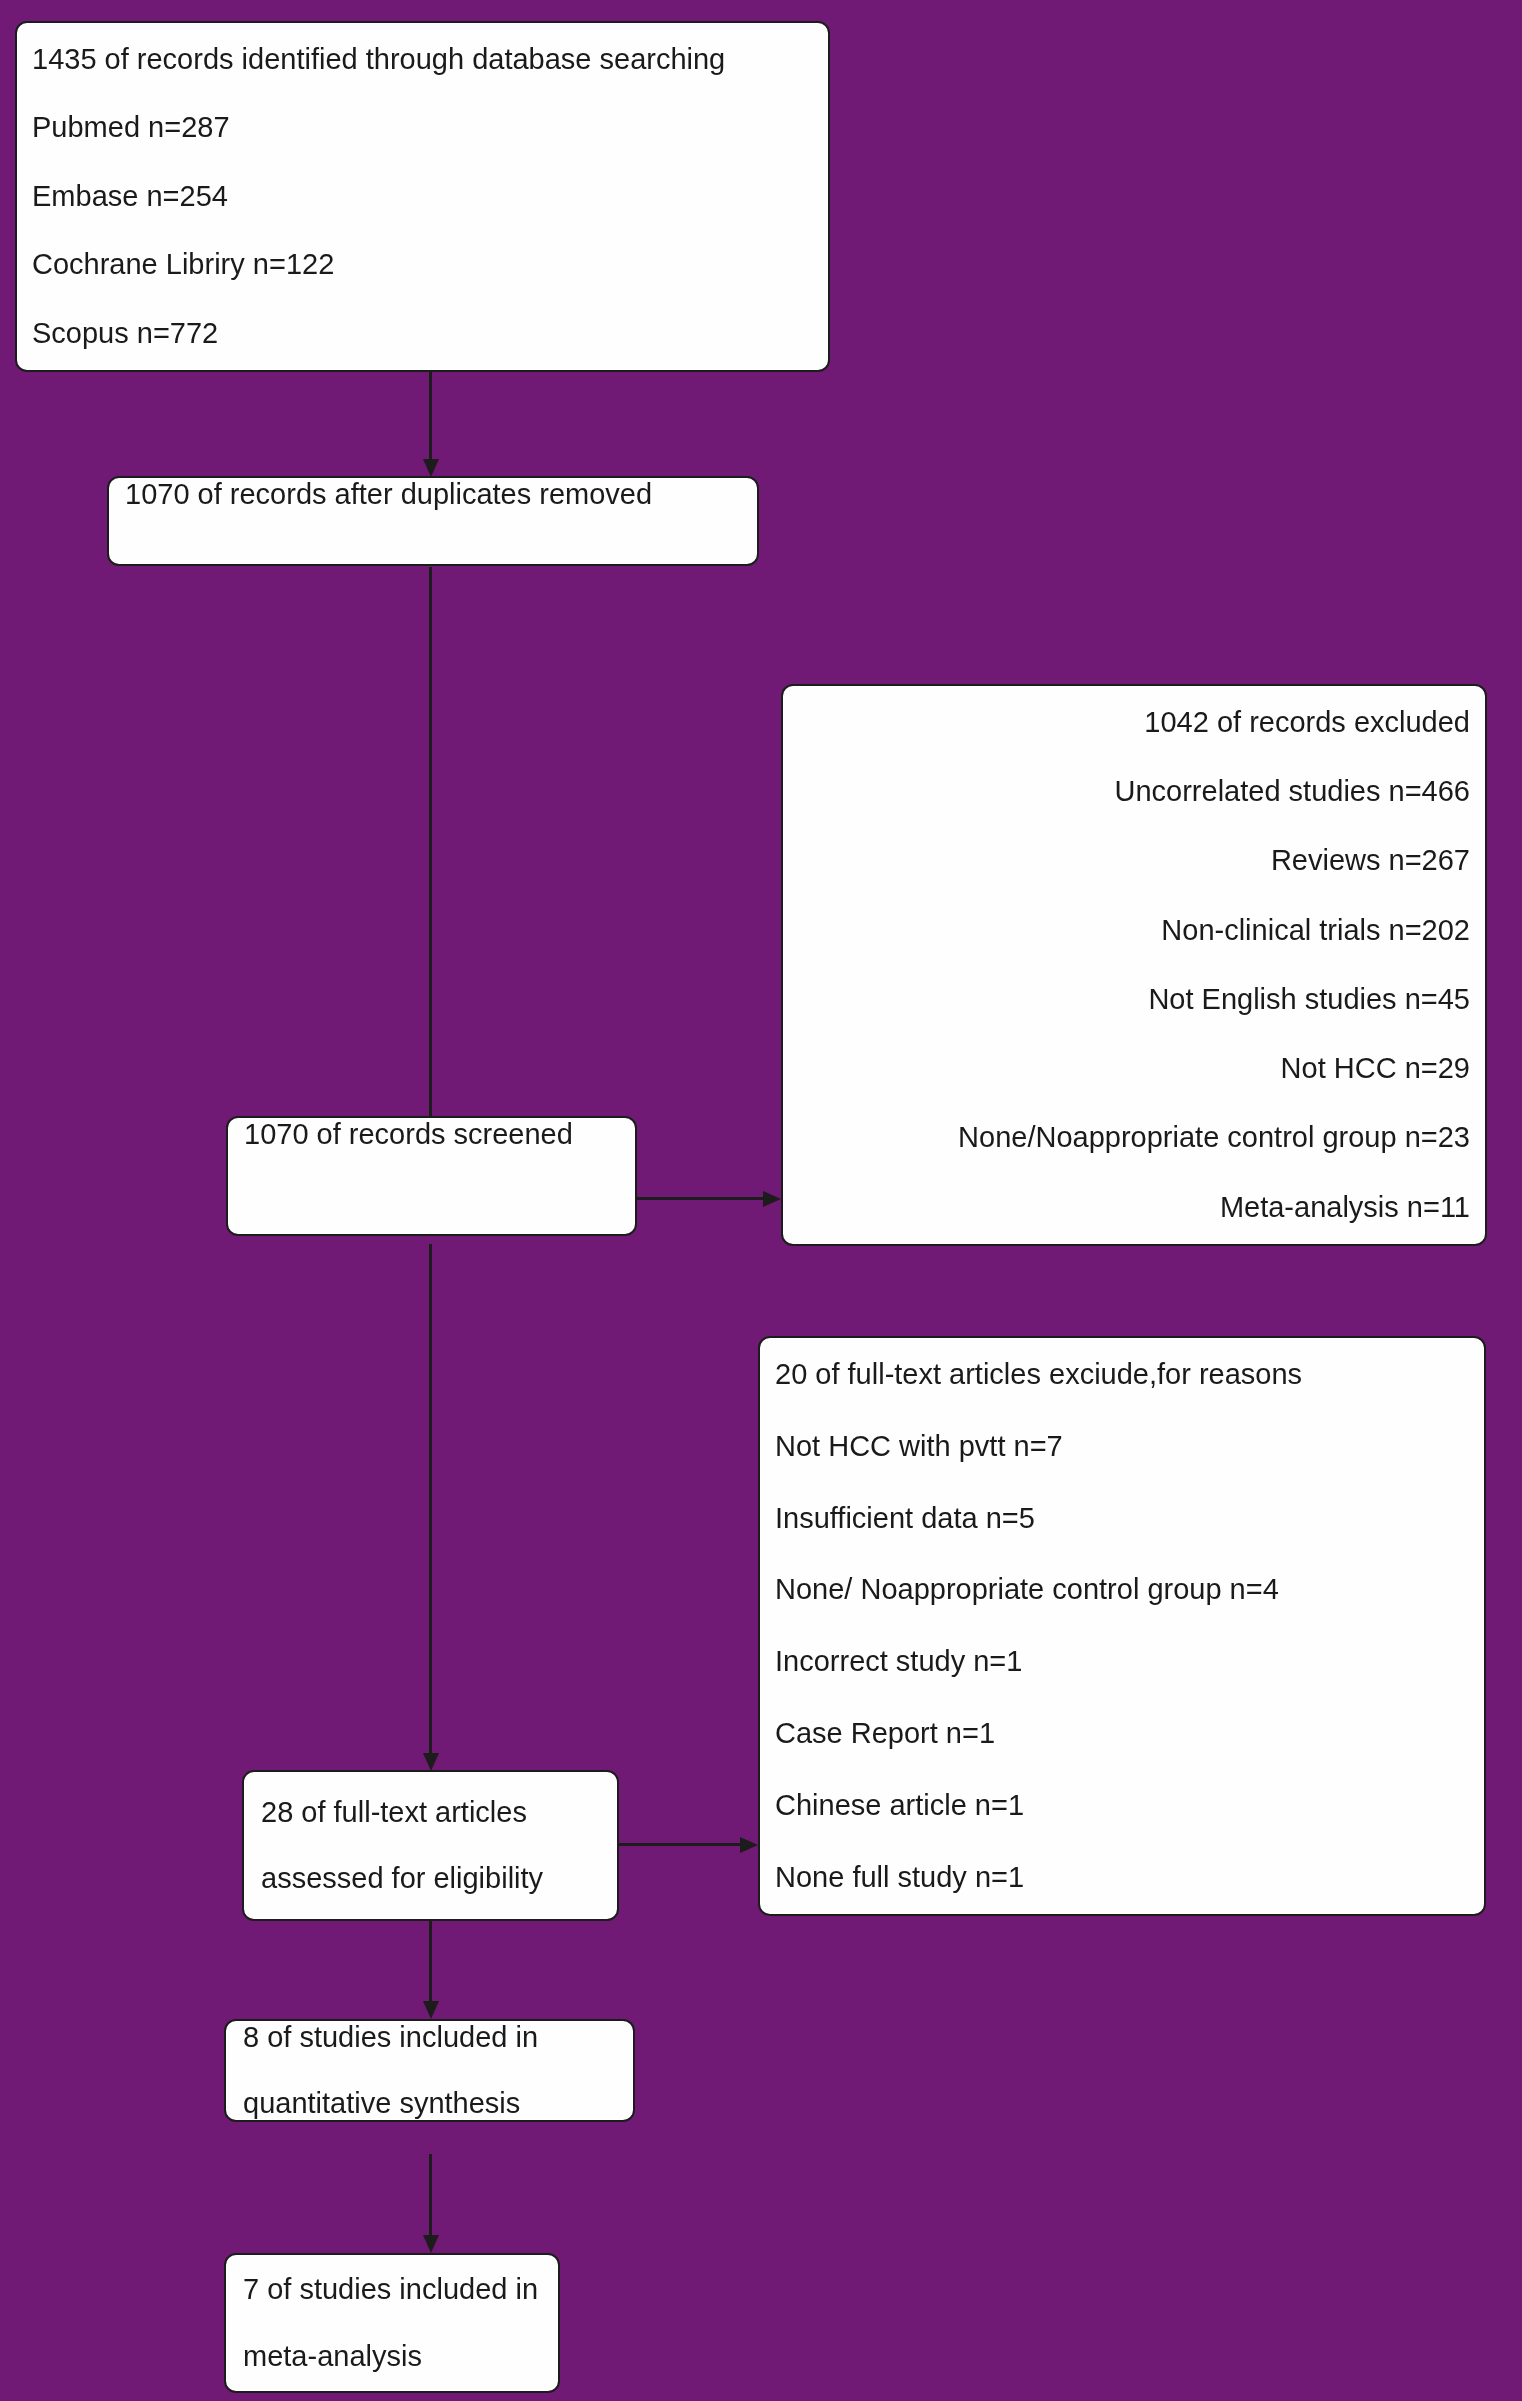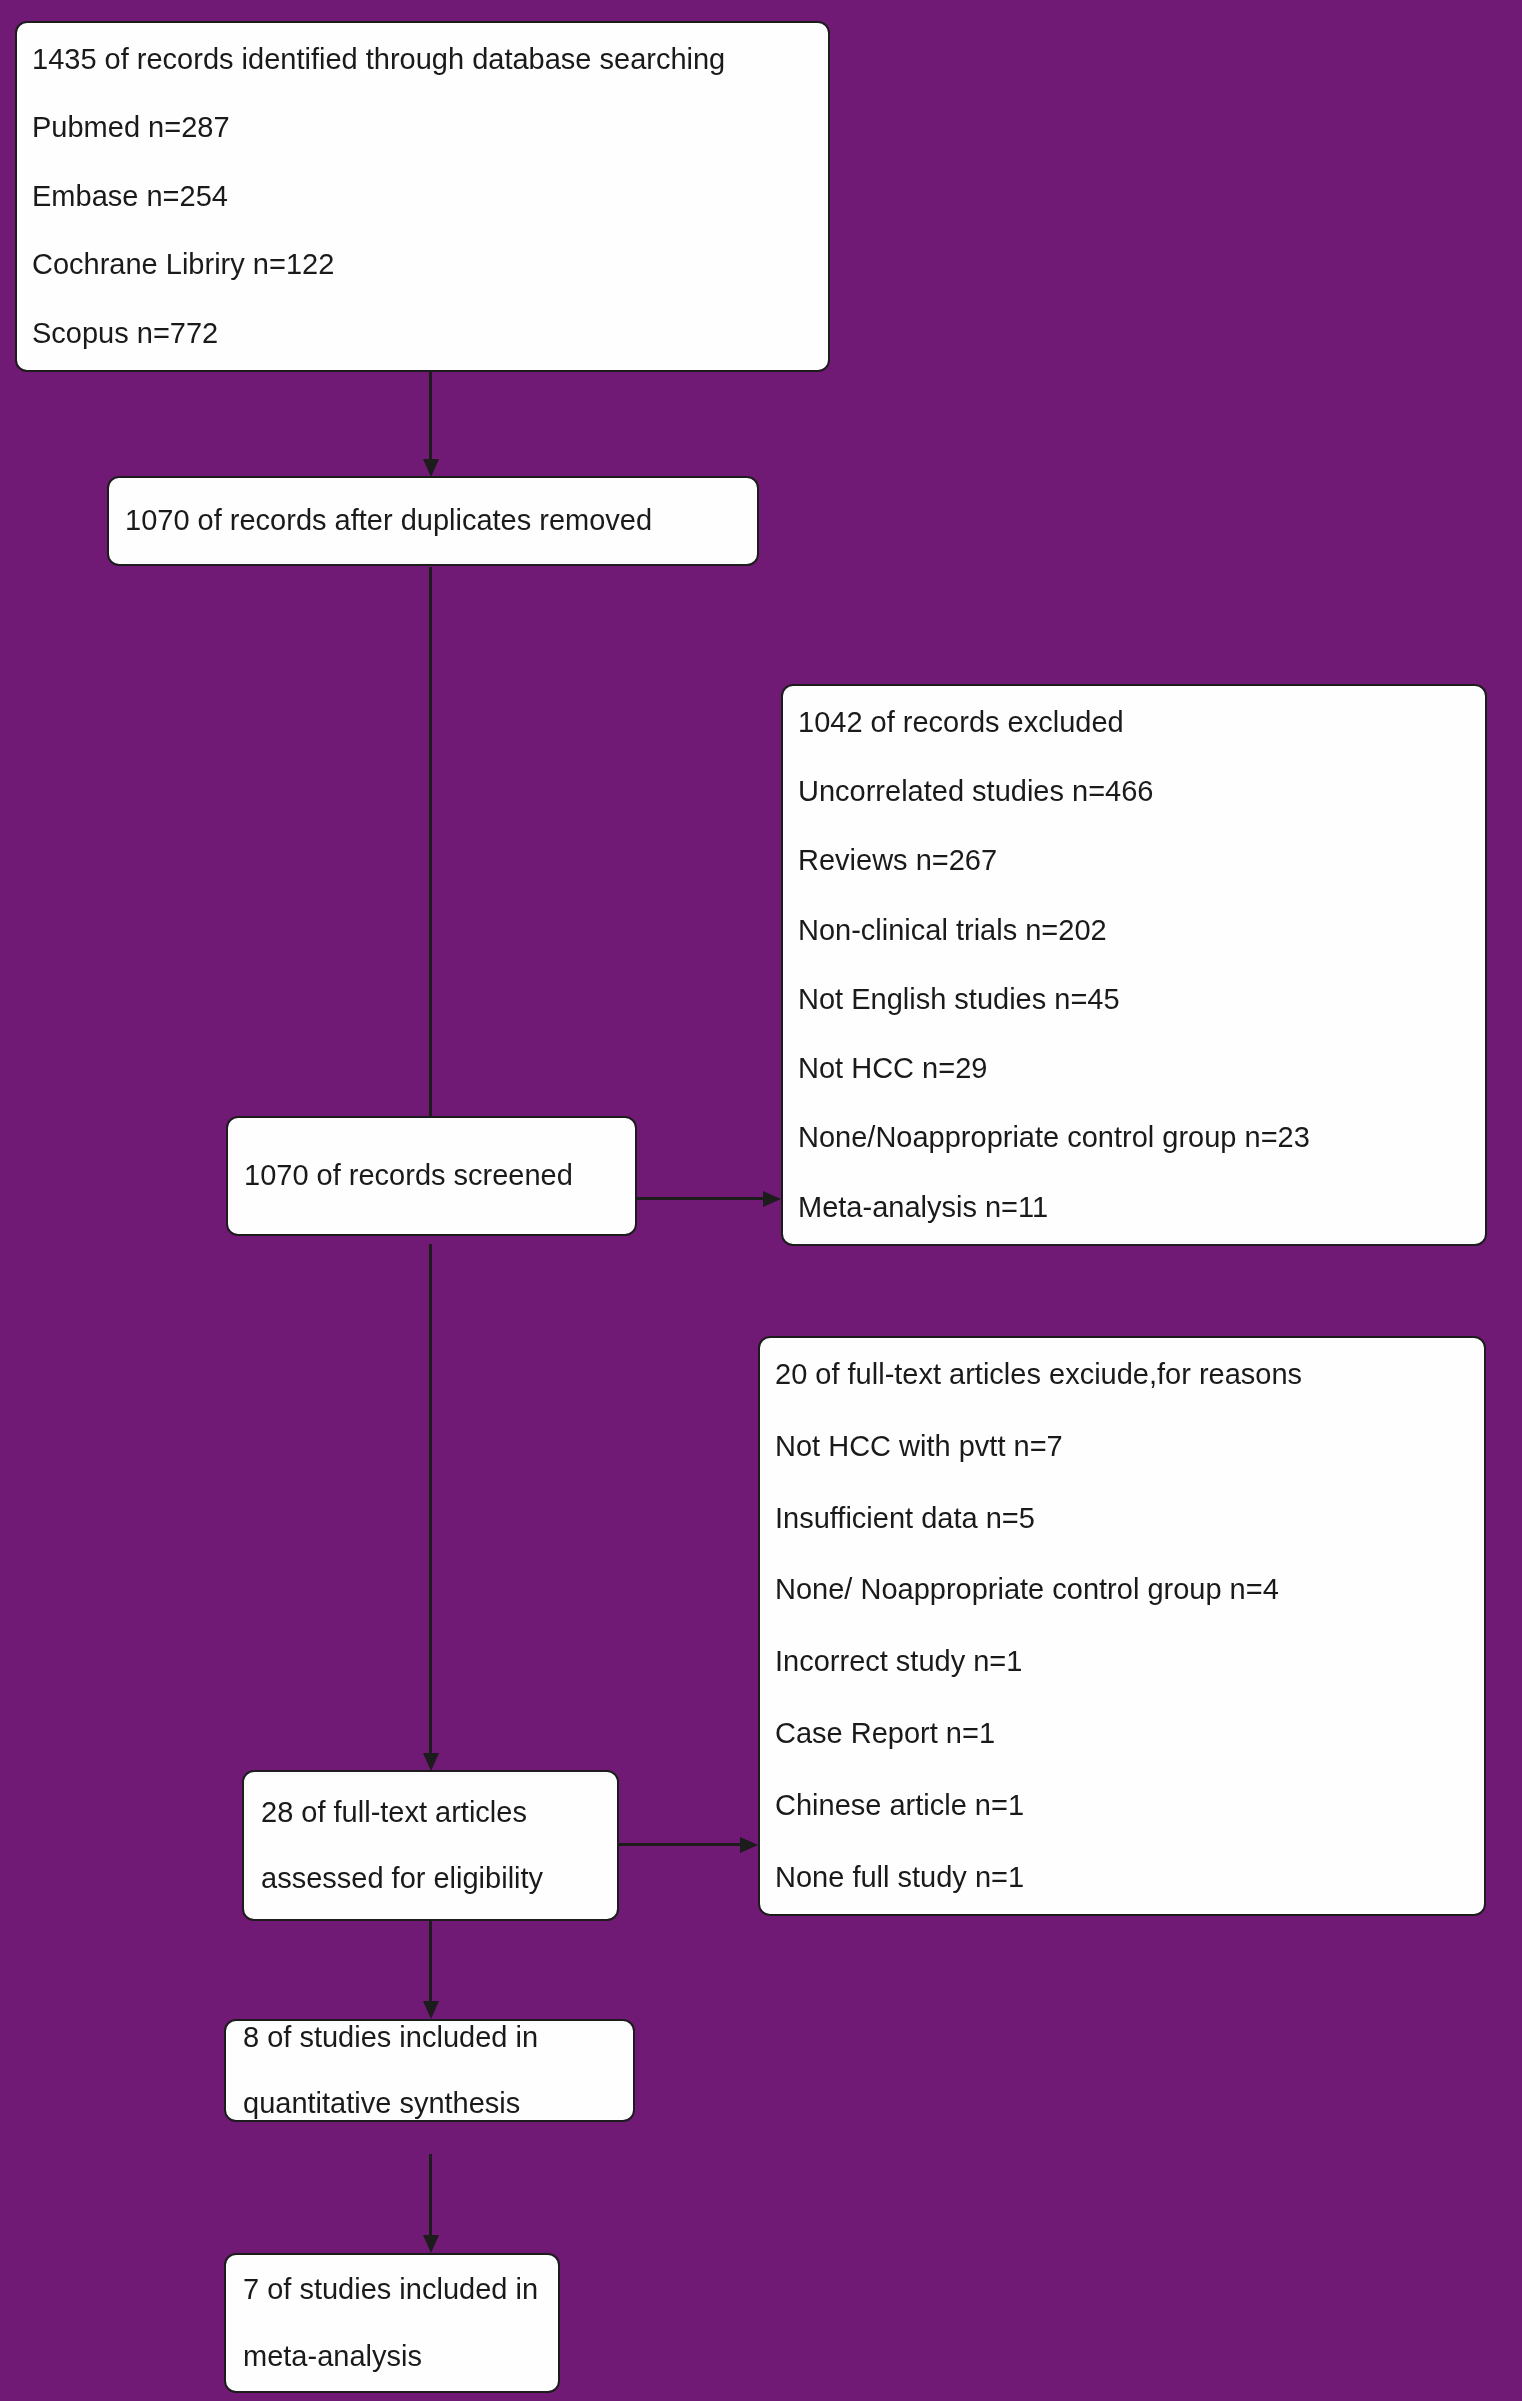--- a/index.html
+++ b/index.html
@@ -31,21 +31,20 @@
     flex-direction:column;
   }
   .box .tline{
     white-space:nowrap;
   }
   .multi{
     justify-content:space-between;
     padding:20px 15px;
   }
   .single{
-    justify-content:center;
     padding:0 0 0 16px;
   }
   .pair{
     justify-content:center;
     padding:0 0 0 17px;
     gap:33px;
   }
   .vline{
     position:absolute;
     width:3px;
@@ -73,21 +72,21 @@
     top:50%;
     transform:translateY(-50%);
     border:8px solid transparent;
     border-right:0;
     border-left:18px solid var(--line);
   }
 
   
   #box-identification{ left:15px;  top:21px;   width:815px; height:351px; }
   #box-duplicates    { left:107px; top:476px;  width:652px; height:90px; }
-  #box-rec-excluded  { left:781px;top:684px; width:706px; height:562px; }
+  #box-rec-excluded  { left:781px;top:684px; width:706px; height:562px;text-align:right; }
   #box-screened      { left:226px; top:1116px; width:411px;  height:120px; }
   #box-ft-excluded   { left:758px;top:1336px; width:728px; height:580px; }
   #box-assessed      { left:242px; top:1770px; width:377px;  height:151px; }
   #box-quant         { left:224px; top:2019px; width:411px;  height:103px; }
   #box-meta          { left:224px; top:2253px; width:336px;  height:140px; }
 
   
   #arrow-v1{ left:429px; top:372px;  height:88px; }
   #arrow-v2{ left:429px; top:567px; height:565px; }
   #arrow-v3{ left:429px; top:1244px; height:510px; }

